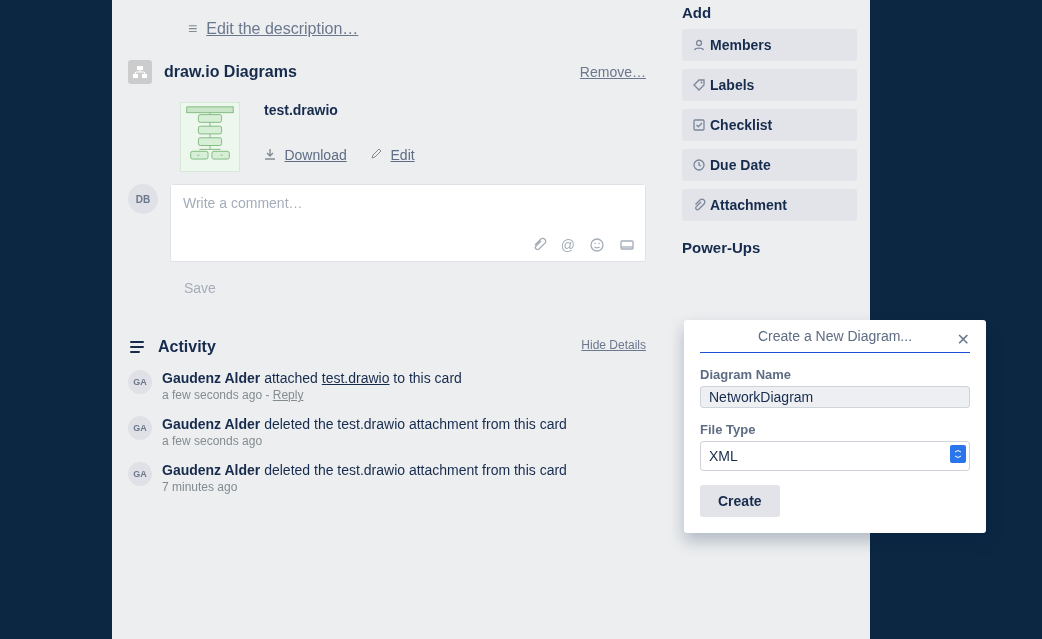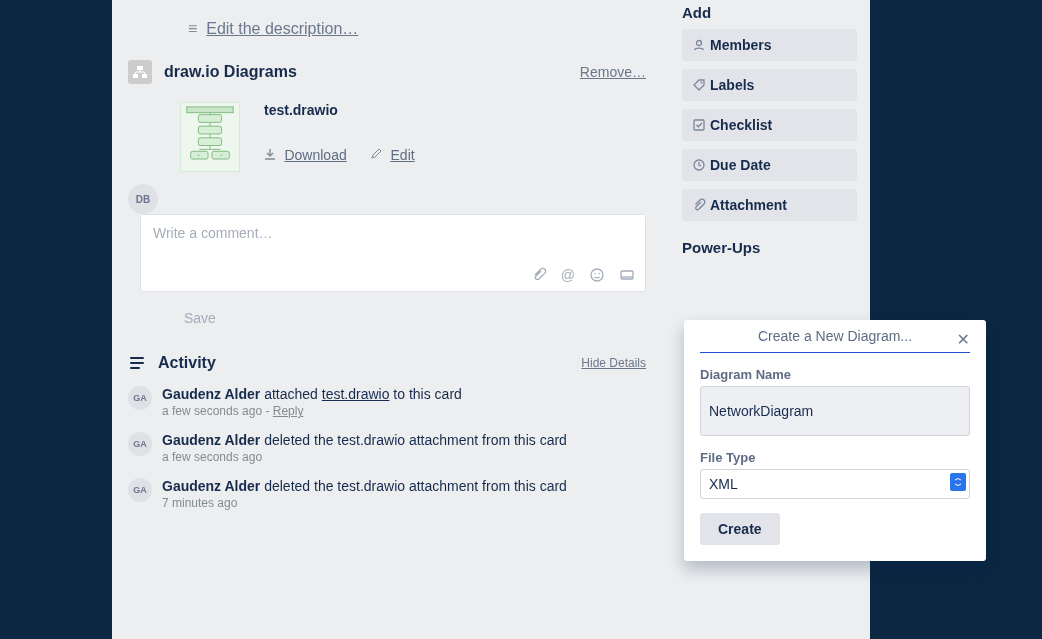--- a/index.html
+++ b/index.html
@@ -23,29 +23,29 @@
   .diagram-actions { margin-top:28px; }
   .diagram-actions a { color:#5e6c84; text-decoration:underline; font-size:14px; cursor:pointer; margin-right:10px; }
   .diagram-actions .ai { color:#838c91; margin-right:4px; }
 
   .comment-head { display:flex; align-items:center; margin-top:34px; }
   .comment-head h3 { font-size:16px; font-weight:700; color:#172b4d; margin-left:12px; }
 
   .avatar { width:30px; height:30px; border-radius:50%; background:#dfe1e6; color:#6b778c; font-size:10px; font-weight:700; display:flex; align-items:center; justify-content:center; flex-shrink:0; }
   .avatar.sm { width:24px; height:24px; font-size:9px; }
 
-  .comment-block { display:flex; margin-top:12px;flex-direction:column; }
+  .comment-block { display:flex; margin-top:12px; }
   .comment-box { flex:1; margin-left:12px; background:#fff; border:1px solid #dfe1e6; border-radius:3px; min-height:78px; position:relative; }
   .comment-box input { border:none; outline:none; padding:10px 12px; width:100%; font-size:14px; color:#172b4d; }
   .comment-box input::placeholder { color:#a5adba; }
   .cb-icons { position:absolute; right:10px; bottom:8px; display:flex; gap:14px; color:#a5adba; font-size:14px; }
 
   .save-btn { display:inline-block; margin:12px 0 0 42px; padding:6px 14px; background:#eceef0; color:#a5adba; border-radius:3px; font-size:14px; cursor:not-allowed; }
 
-  .activity-head { display:flex; align-items:center; margin-top:22px; }
+  .activity-head { display:flex; align-items:flex-start; margin-top:36px; }
   .activity-head h3 { font-size:16px; font-weight:700; color:#172b4d; margin-left:12px; }
   .activity-head .spacer { flex:1; }
   .activity-head a { color:#6b778c; text-decoration:underline; font-size:12px; cursor:pointer; }
 
   .act-item { display:flex; margin-top:14px; align-items:flex-start; }
   .act-body { margin-left:10px; font-size:14px; color:#172b4d; }
   .act-body .u { font-weight:700; }
   .act-body .lnk { text-decoration:underline; }
   .act-body .meta { color:#838c91; font-size:12px; margin-top:2px; }
   .act-body .meta .reply { text-decoration:underline; cursor:pointer; }
@@ -56,21 +56,21 @@
   .sb-btn { display:flex; align-items:center; width:100%; padding:8px 10px; background:#e2e4e9; border:none; border-radius:3px; color:#172b4d; font-size:14px; margin-bottom:8px; cursor:pointer; text-align:left; }
   .sb-btn .bi { color:#7a869a; width:18px; font-size:13px; }
   .sb-btn .lbl { font-weight:600; }
   .sb-sec2 { margin-top:18px; }
 
   
   .popover { position:absolute; left:572px; top:320px; width:302px; background:#fff; border-radius:3px; box-shadow:0 8px 16px rgba(9,30,66,.25); padding:0 16px 16px 16px; }
   .popover .phead { text-align:center; color:#5e6c84; font-size:14px; padding:8px 0; border-bottom:1px solid #1d4ed8; position:relative; }
   .popover .pclose { position:absolute; right:0; top:10px; color:#6b778c; cursor:pointer; font-size:16px; }
   .popover label { display:block; font-size:13px; font-weight:700; color:#5e6c84; margin-top:14px; margin-bottom:4px; }
-  .popover input.txtin { width:100%; padding:16px 8px; border:1px solid #cfd4db; background:#edeff2; border-radius:3px; font-size:14px; color:#172b4d; }
+  .popover input.txtin { width:100%; padding:2px 8px; border:1px solid #cfd4db; background:#edeff2; border-radius:3px; font-size:14px; color:#172b4d; }
   .popover .selwrap { position:relative; }
   .popover .sel { width:100%; padding:6px 8px; border:1px solid #cfd4db; background:#fff; border-radius:3px; font-size:14px; color:#172b4d; }
   .popover .sel-arrow { position:absolute; right:4px; top:4px; width:16px; height:18px; background:#2b75ec; border-radius:2px; display:flex; align-items:center; justify-content:center; }
   .popover .sel-arrow svg { width:8px; height:8px; }
   .popover .create { margin-top:14px; display:inline-block; background:#e2e4e9; padding:8px 18px; border-radius:3px; font-size:14px; font-weight:600; color:#172b4d; cursor:pointer; border:none; }
 
   svg { display:block; }
 </style>
 </head>
 <body>

